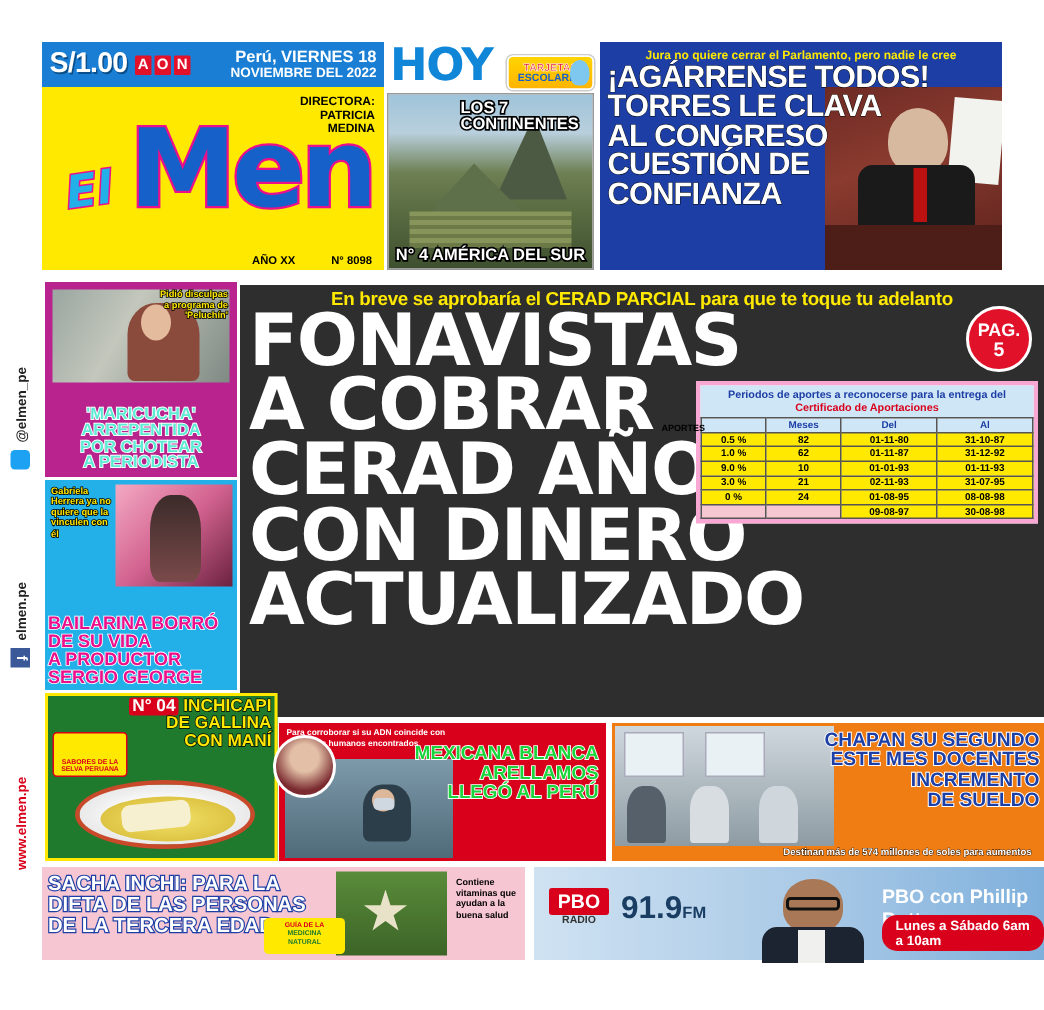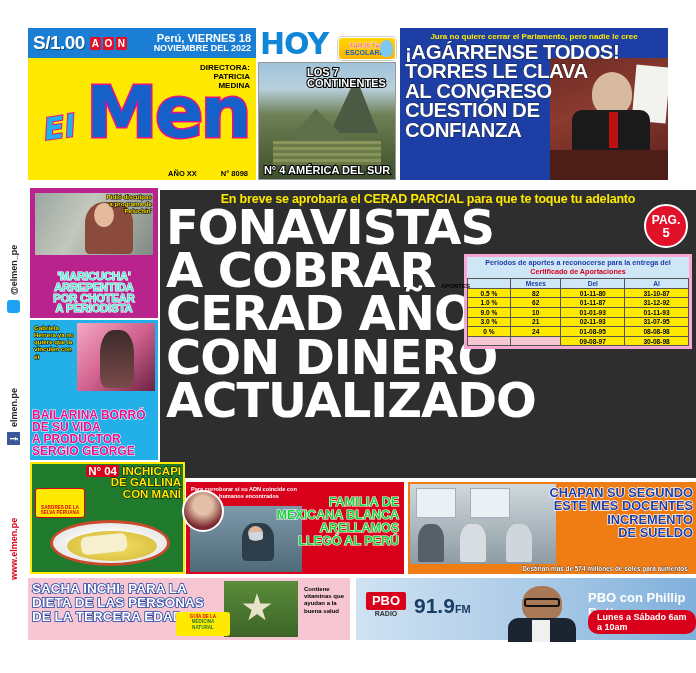--- a/index.html
+++ b/index.html
@@ -483,21 +483,20 @@
 
   <div class="mex-block">
     <div class="mex-cap">Para corroborar si su ADN coincide con los restos humanos encontrados</div>
     <div class="mex-photo">
       <span class="mex-p1"></span>
       <span class="mex-p1f"></span>
       <span class="mex-mask"></span>
     </div>
     <div class="mex-circ"></div>
     <div class="mex-head">
-      <div>FAMILIA DE</div>
       <div>MEXICANA BLANCA</div>
       <div>ARELLAMOS</div>
       <div>LLEGÓ AL PERÚ</div>
     </div>
   </div>
 
   <div class="doc-block">
     <div class="doc-photo">
       <span class="doc-win"></span>
       <span class="doc-win2"></span>

